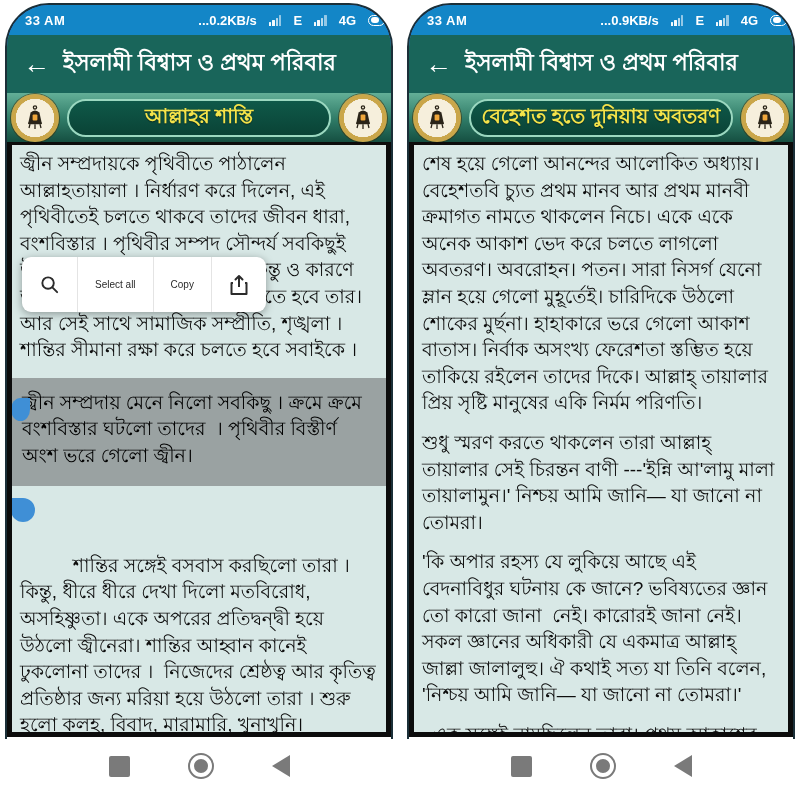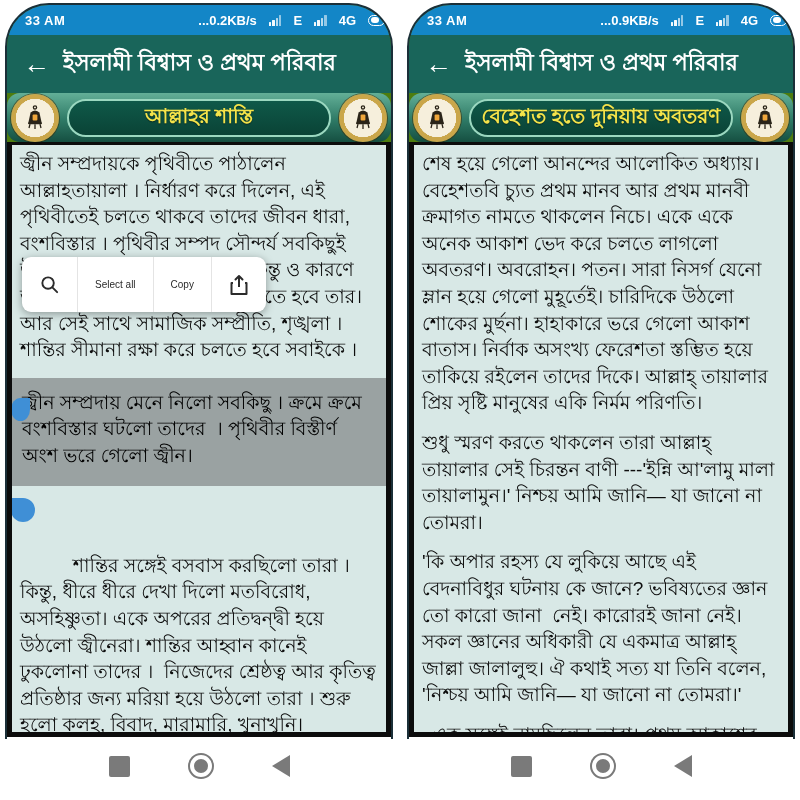--- a/index.html
+++ b/index.html
@@ -7,21 +7,21 @@
     width:800px; height:800px; background:#ffffff;
     font-family:"Liberation Sans","DejaVu Sans",sans-serif;
     overflow:hidden;
   }
   .stage { display:flex; justify-content:center; gap:18px; padding-top:5px; }
 
   .phone { width:384px; }
   .screen {
     border-radius:42px 42px 0 0; overflow:hidden;
     box-shadow:0 0 0 2px #1b2f38;
-    background:#4d7c0f;
+    background:#3b82f6;
   }
 
   
   .status-bar {
     height:30px; background:#1386c7; color:#ffffff;
     display:flex; align-items:center; padding:0 14px 0 30px;
     font-size:13px; font-weight:bold;
   }
   .status-time { margin-left:-12px; letter-spacing:.5px; }
   .status-right { margin-left:auto; display:flex; align-items:center; gap:12px; }
@@ -41,21 +41,21 @@
   .app-bar {
     height:58px; background:#19655a; color:#fff;
     display:flex; align-items:center; padding:0 16px;
   }
   .back-btn { font-size:27px; line-height:1; width:40px; cursor:pointer; }
   .app-title { flex:1; font-size:22.5px; font-weight:bold; padding-right:30px; }
 
   
   .banner {
     height:49px; background:linear-gradient(#63af97 0%, #2e7a66 55%, #154f41 100%);
-    display:flex; align-items:center; padding:0 4px; position:relative;border-radius:13px;
+    display:flex; align-items:center; padding:0 4px; position:relative;
   }
   .medallion {
     width:48px; height:48px; border-radius:50%; flex:0 0 48px;
     background:radial-gradient(circle,#f6efdc 0%,#f6efdc 56%,#caa64a 57%,#caa64a 76%,#7a6023 77%,#8a6d2a 100%);
     display:flex; align-items:center; justify-content:center;
     box-shadow:0 0 0 1px rgba(60,45,10,.6);
   }
   .pill {
     flex:1; margin:0 8px; height:38px; border-radius:22px;
     background:linear-gradient(#0f5949,#0a4336);

